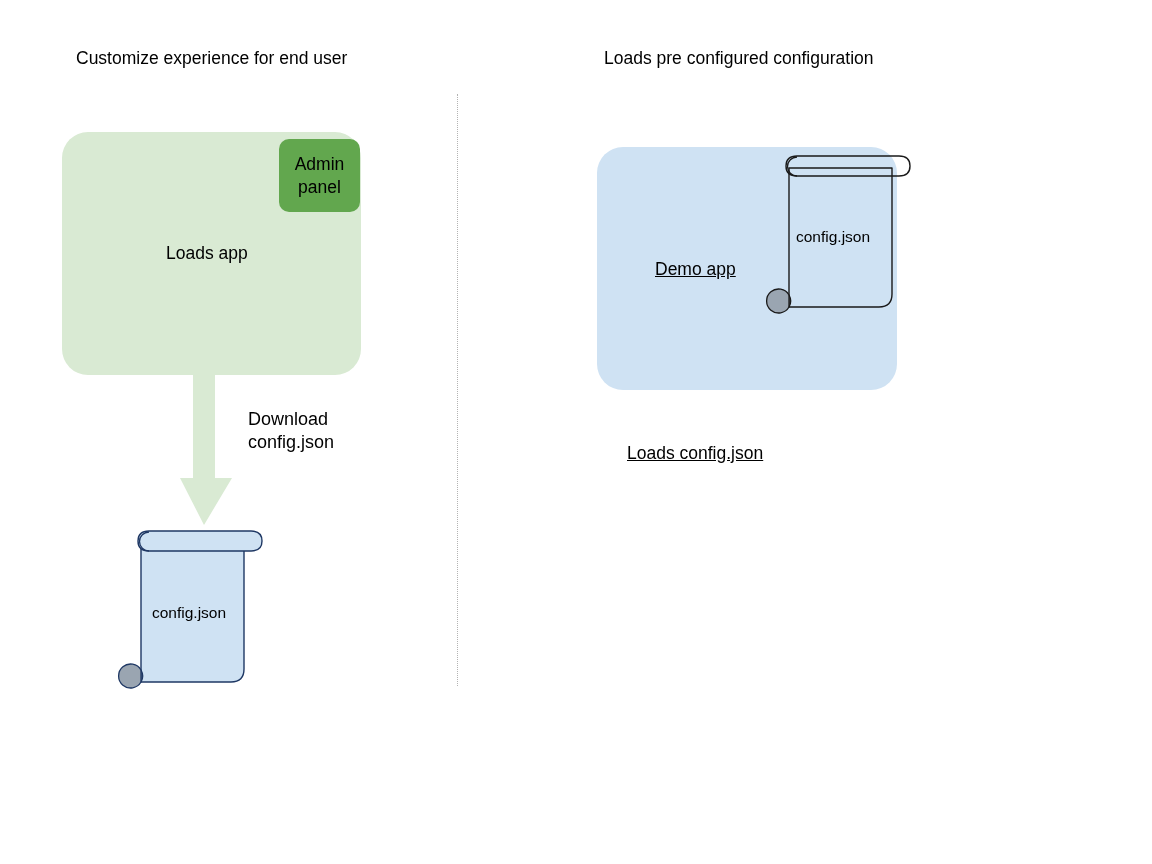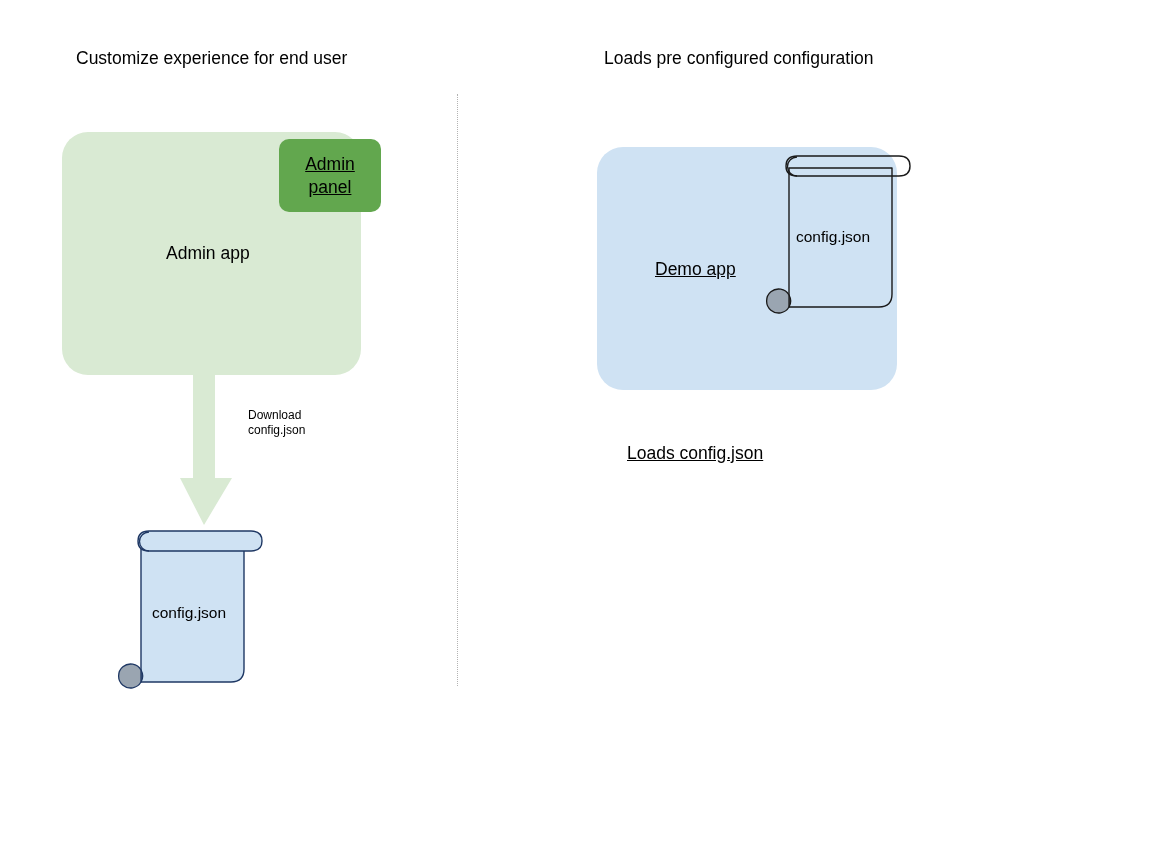--- a/index.html
+++ b/index.html
@@ -67,28 +67,27 @@
     color: #000000;
   }
   #admin-app-label { left: 166px; top: 243px; }
   #demo-app-label  { left: 655px; top: 259px; text-decoration: underline; }
 
   
   #admin-panel-chip {
     position: absolute;
     left: 279px;
     top: 139px;
-    width: 102px;
+    width: 81px;
     height: 73px;
     background: #62a74e;
     border-radius: 10px;
     display: flex;
     align-items: center;
     justify-content: center;
-    text-decoration: underline;
   }
   #admin-panel-label {
     font-size: 17.5px;
     line-height: 1.28;
     text-align: center;
     color: #000000;
     white-space: pre-line;
   }
 
   
@@ -98,21 +97,21 @@
     top: 374px;
     width: 56px;
     height: 153px;
   }
   #download-arrow svg { display: block; }
 
   #arrow-label {
     position: absolute;
     left: 248px;
     top: 408px;
-    font-size: 12px;
+    font-size: 18px;
     line-height: 1.28;
     white-space: pre-line;
     color: #000000;
   }
 
   
   .scroll-shape { position: absolute; }
   .scroll-shape svg { display: block; overflow: visible; }
   .scroll-label {
     position: absolute;
@@ -142,21 +141,21 @@
 <div class="canvas">
 
   <div class="heading" id="heading-left">Customize experience for end user</div>
 
   <div class="heading" id="heading-right">Loads pre configured configuration</div>
 
   <div id="divider"></div>
 
   <div class="app-box" id="admin-app-box"></div>
 
-  <div class="app-label" id="admin-app-label">Admin app</div>
+  <div class="app-label" id="admin-app-label">Loads app</div>
 
   <div id="admin-panel-chip">
     <span id="admin-panel-label">Admin
 panel</span>
   </div>
 
   <div id="download-arrow">
     <svg width="56" height="153" viewBox="0 0 56 153" xmlns="http://www.w3.org/2000/svg">
       <path d="M15,0 L37,0 L37,104 L54,104 L26,151 L2,104 L15,104 Z" fill="#d9ead3"></path>
     </svg>

